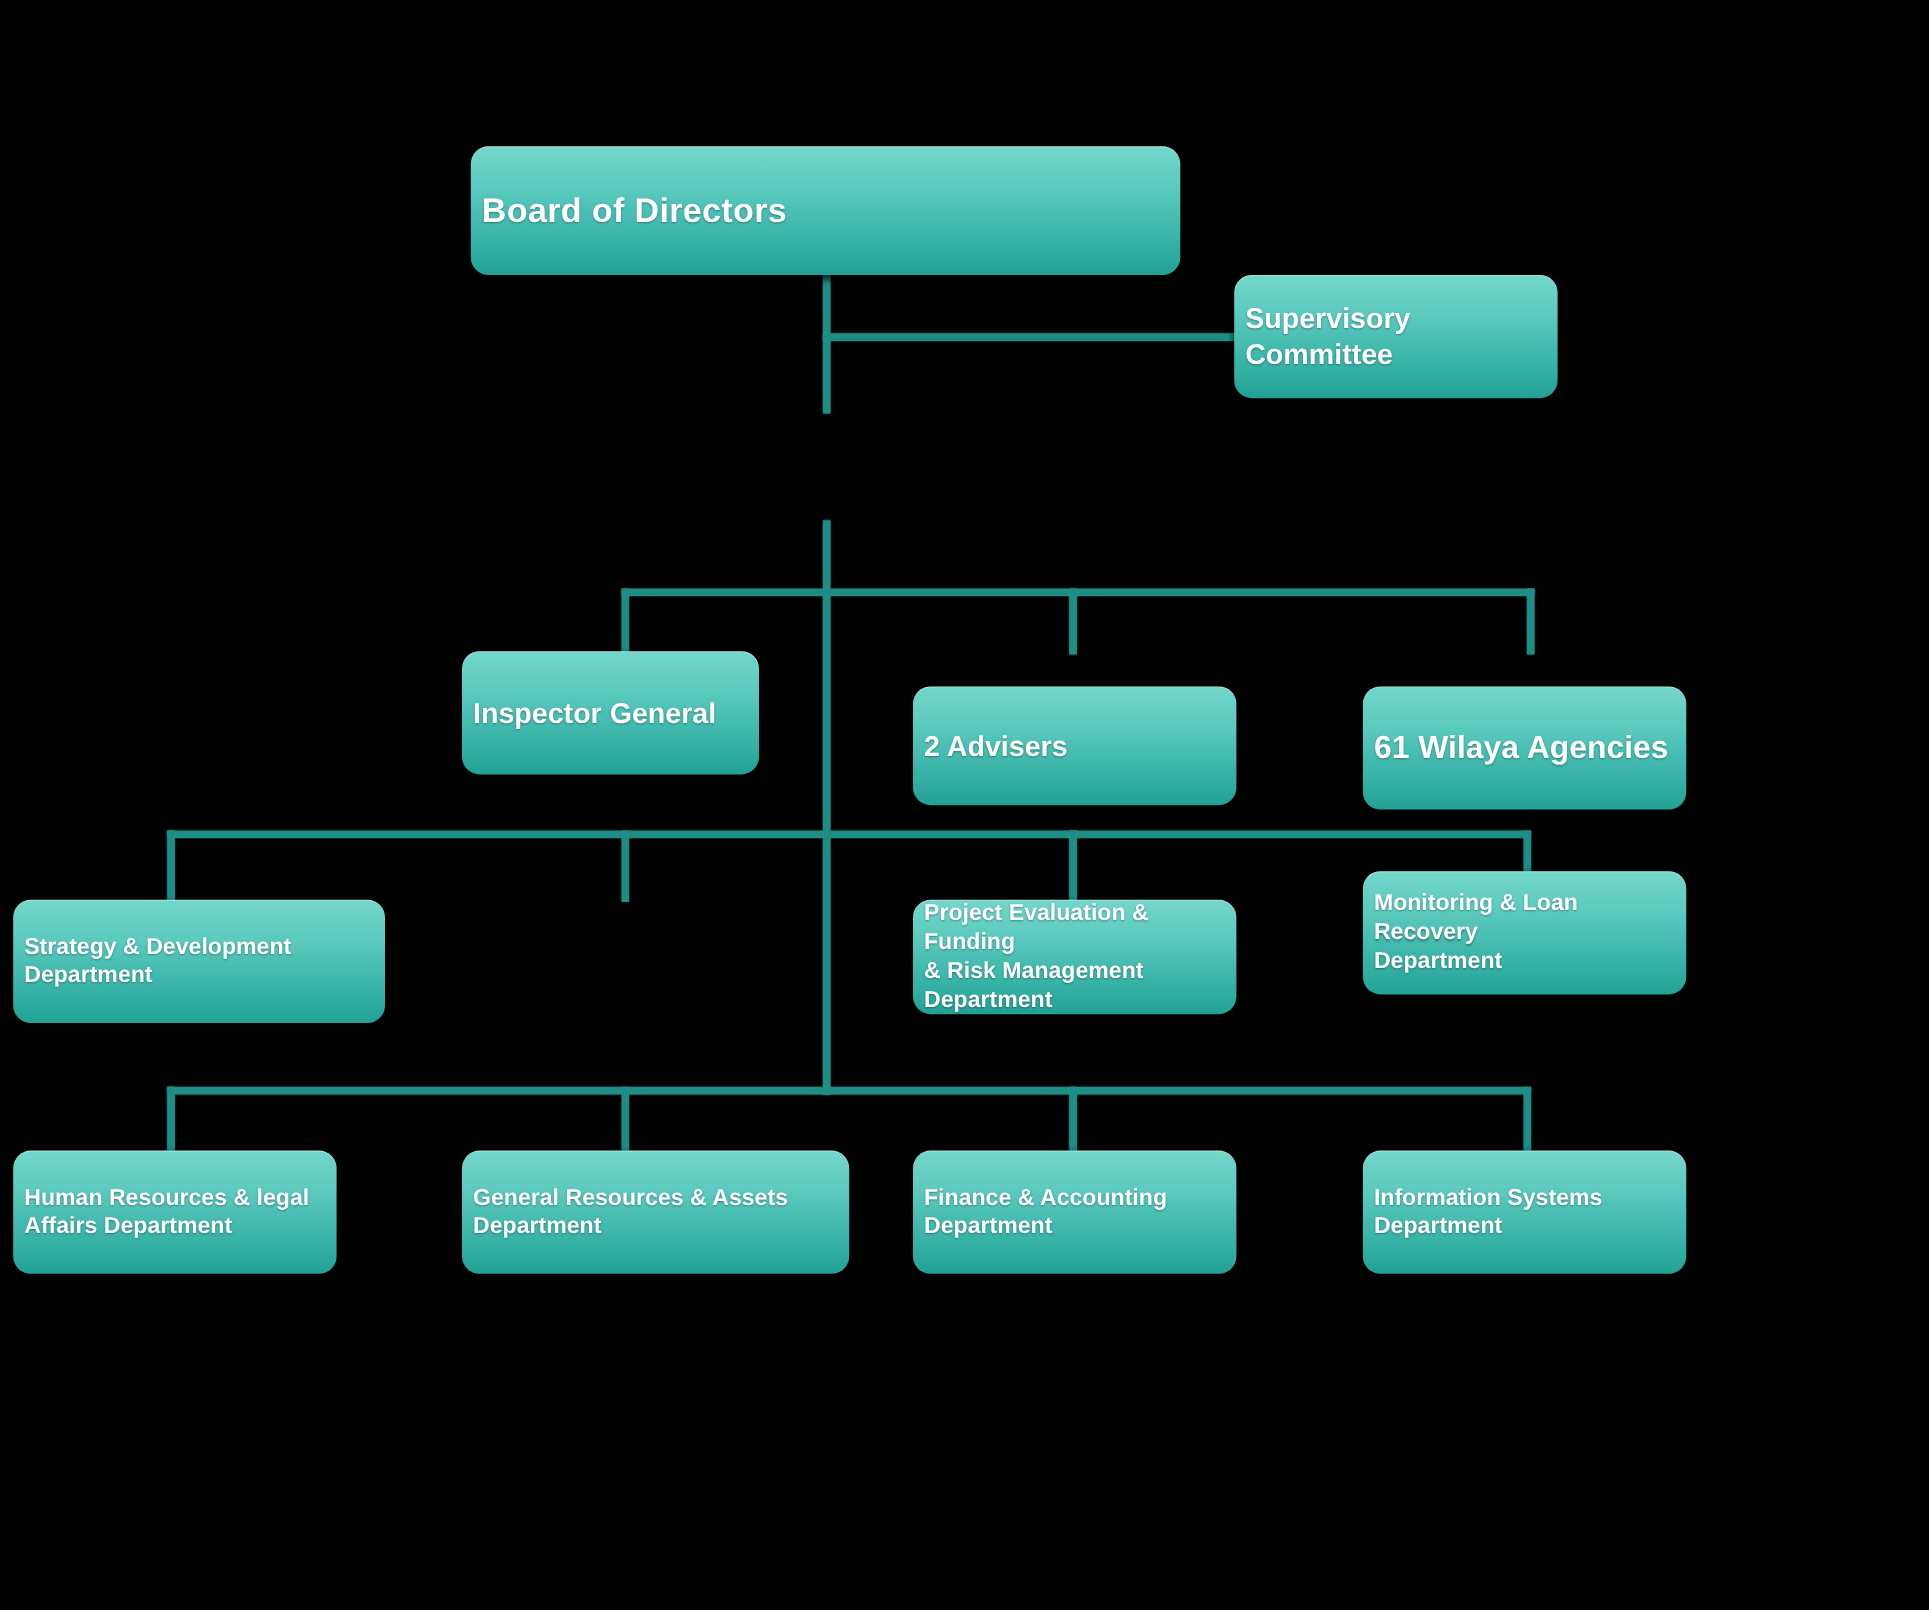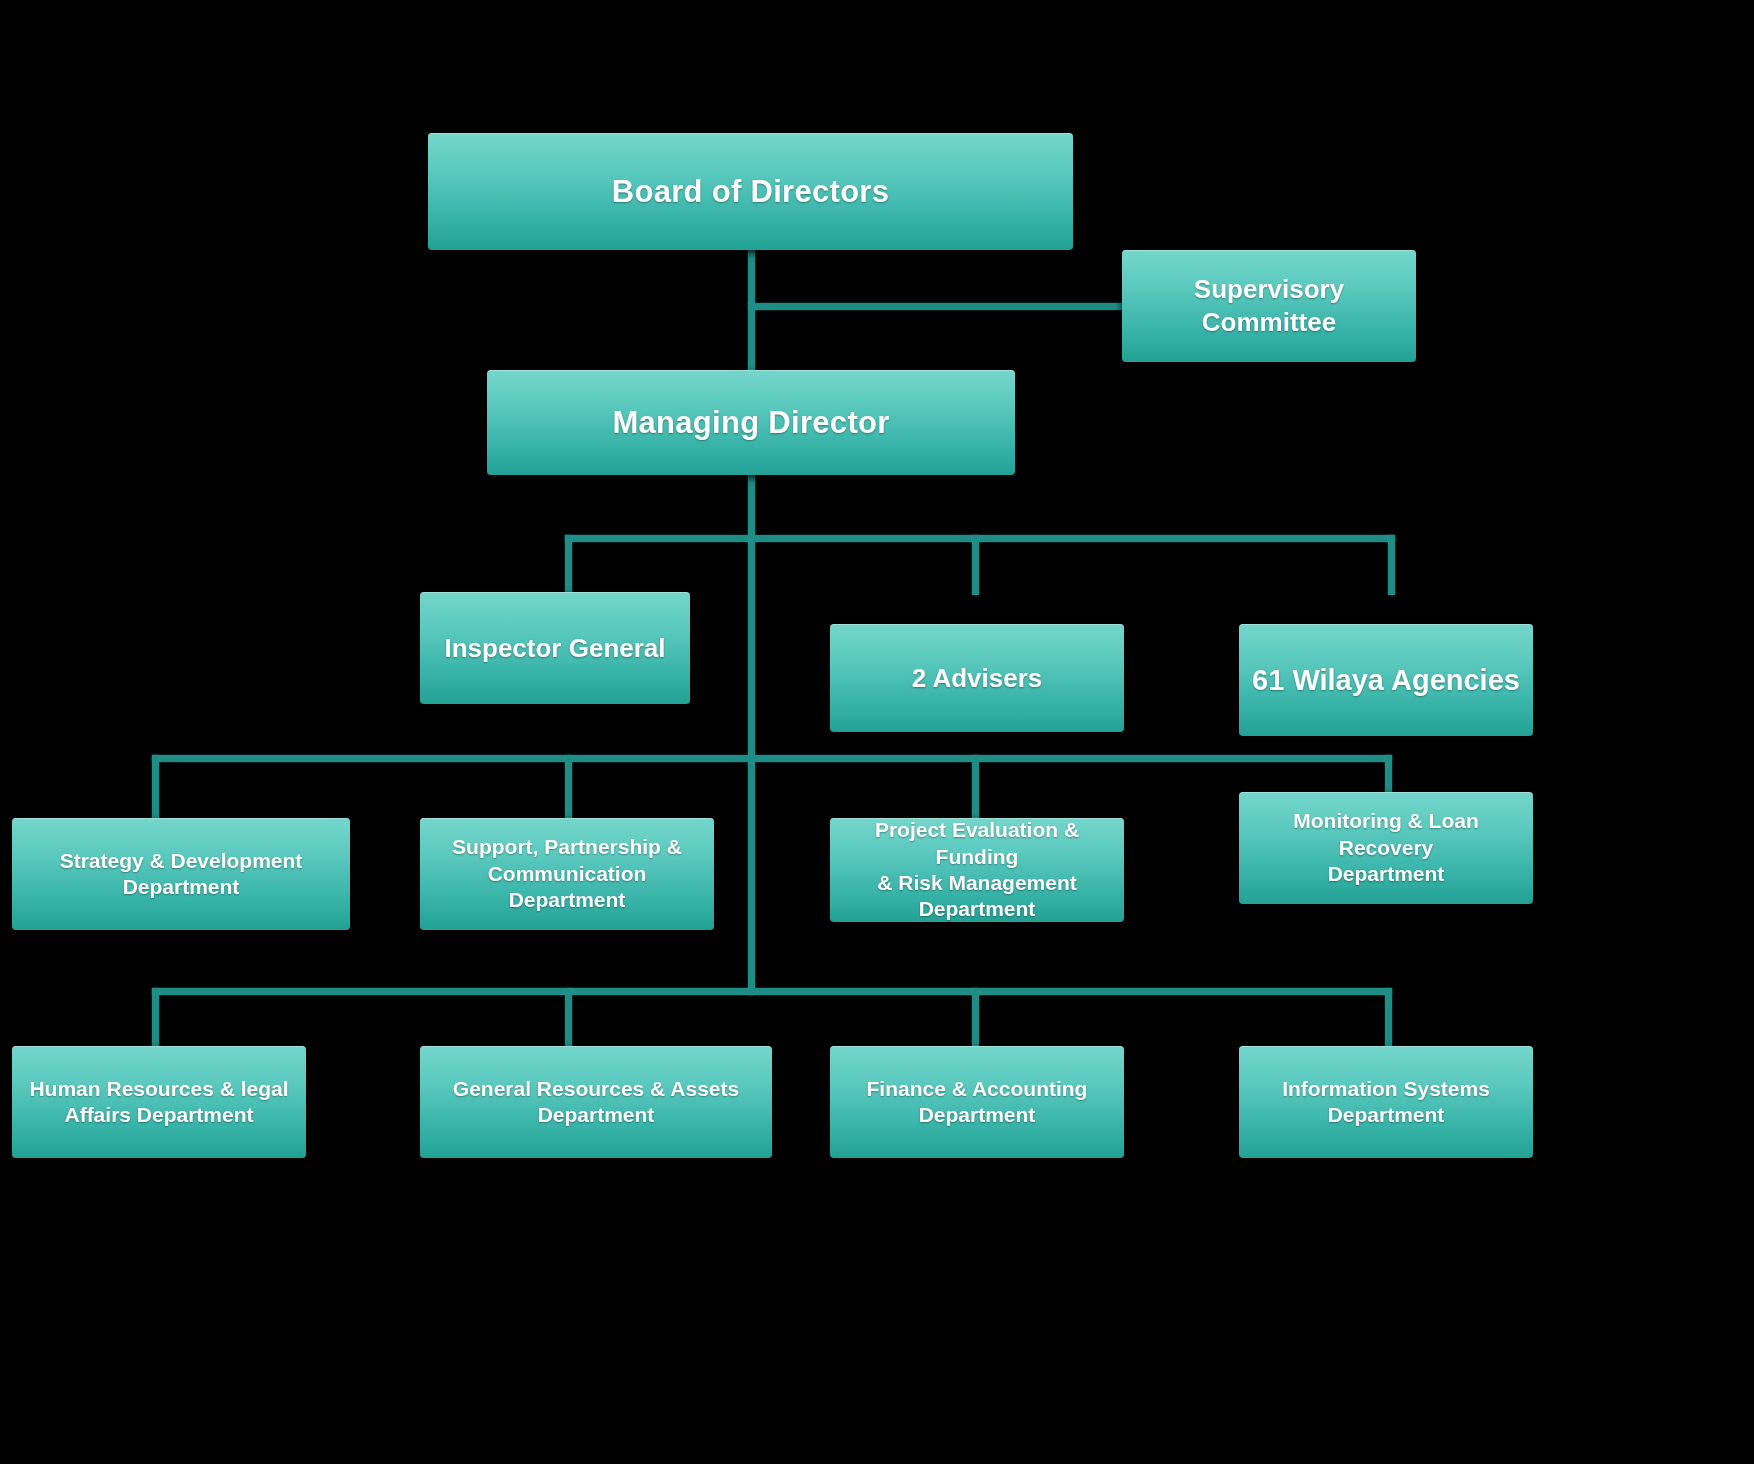--- a/index.html
+++ b/index.html
@@ -26,28 +26,27 @@
     background: #1d8d86;
     box-shadow: 0 0 2px rgba(60,190,180,0.55);
   }
   .conn.h { height: 7px; }
   .conn.v { width: 7px; }
 
   
   .node {
     position: absolute;
     box-sizing: border-box;
-    border-radius: 4px;
+    border-radius: 16px;
     background: linear-gradient(180deg, #74d6cb 0%, #5ccabf 32%, #38b3a8 72%, #23a195 100%);
     box-shadow: 0 3px 7px rgba(0,0,0,0.85),
                 inset 0 1px 0 rgba(255,255,255,0.30);
     display: flex;
     align-items: center;
     justify-content: center;
-    text-align: center;
     color: #ffffff;
     z-index: 5;
   }
   .node .label {
     display: block;
     width: 100%;
     padding: 0 10px;
     box-sizing: border-box;
     font-weight: bold;
     line-height: 1.26;
@@ -93,41 +92,34 @@
 
   <div class="node tier-root" style="left:428px; top:133px; width:645px; height:117px;">
     <span class="label">Board of Directors</span>
   </div>
 
   <div class="node tier-side" style="left:1122px; top:250px; width:294px; height:112px;">
     <span class="label">Supervisory
 Committee</span>
   </div>
 
-  <div class="node tier-md" style="left:487px; top:370px; width:528px; height:105px;">
-    <span class="label">Managing Director</span>
-  </div>
 
   <div class="node tier-unit" style="left:420px; top:592px; width:270px; height:112px;">
     <span class="label">Inspector General</span>
   </div>
   <div class="node tier-unit" style="left:830px; top:624px; width:294px; height:108px;">
     <span class="label">2 Advisers</span>
   </div>
   <div class="node tier-unit-lg" style="left:1239px; top:592px; width:294px; height:112px;margin-top:32px;">
     <span class="label">61 Wilaya Agencies</span>
   </div>
 
   <div class="node tier-dept" style="left:12px; top:818px; width:338px; height:112px;">
     <span class="label">Strategy &amp; Development
 Department</span>
-  </div>
-  <div class="node tier-dept" style="left:420px; top:818px; width:294px; height:112px;">
-    <span class="label">Support, Partnership &amp;
-Communication Department</span>
   </div>
   <div class="node tier-dept" style="left:830px; top:818px; width:294px; height:104px;">
     <span class="label">Project Evaluation &amp; Funding
 &amp; Risk Management
 Department</span>
   </div>
   <div class="node tier-dept" style="left:1239px; top:792px; width:294px; height:112px;">
     <span class="label">Monitoring &amp; Loan Recovery
 Department</span>
   </div>

